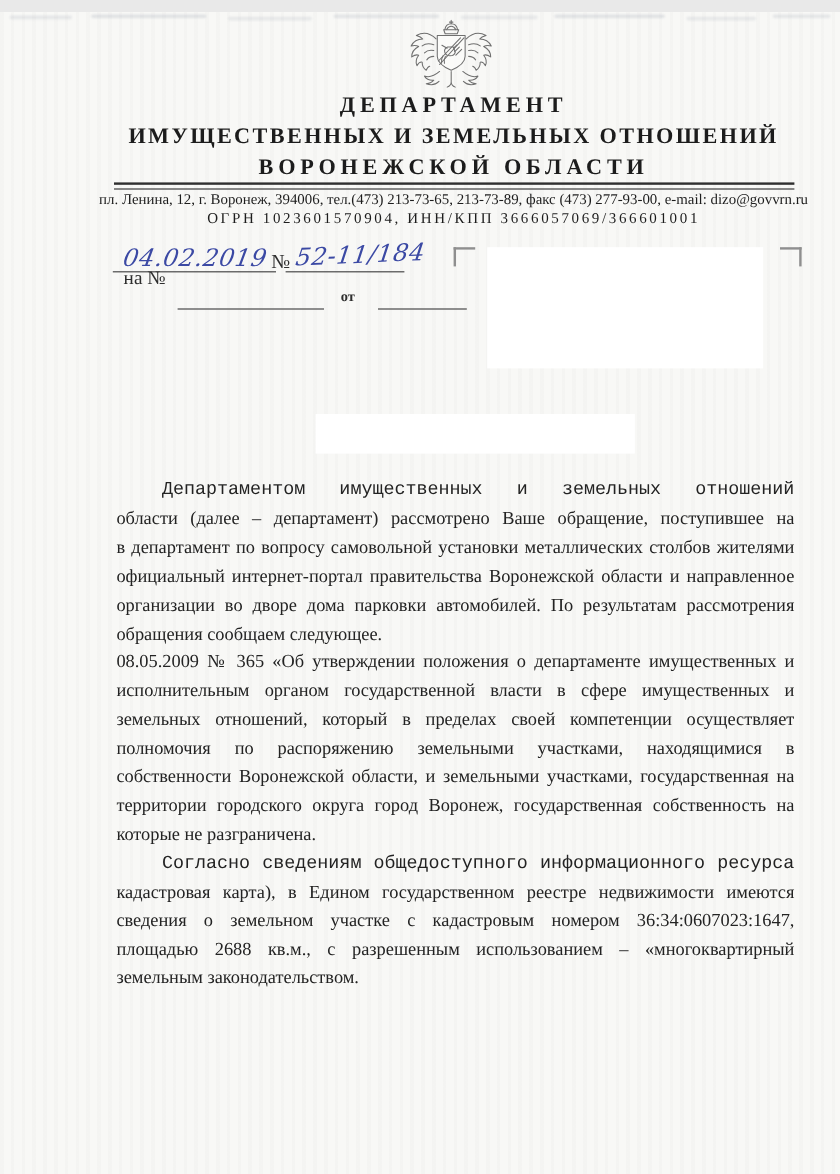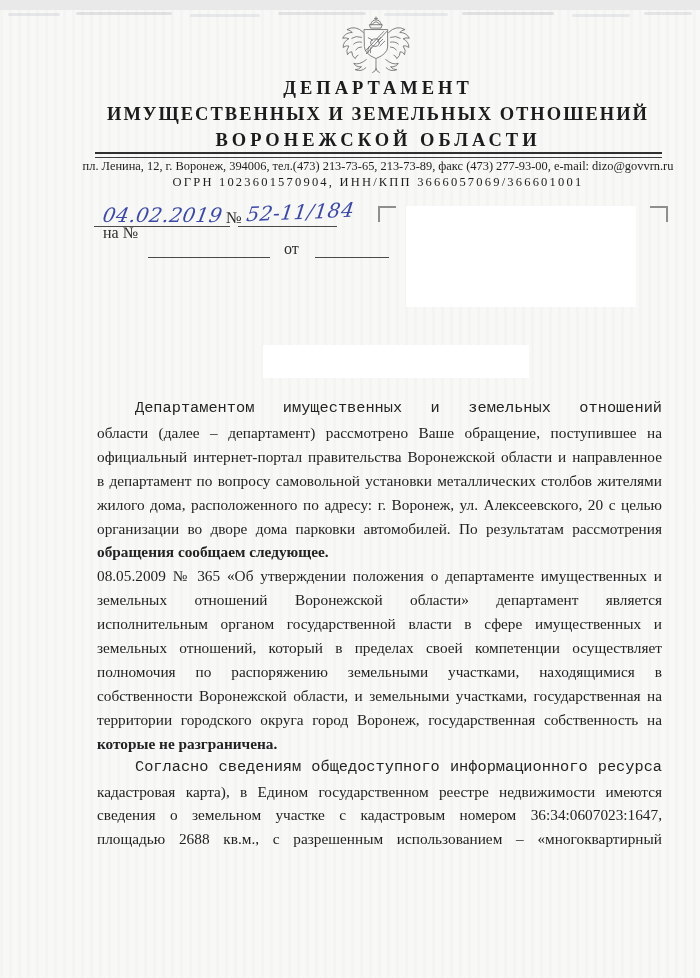--- a/index.html
+++ b/index.html
@@ -32,34 +32,34 @@
     color:#3b49a4; font-size:20px; transform:skewX(-10deg); letter-spacing:0.5px; white-space:nowrap;}
   .hw.date{left:103px; top:193px;}
   .hw.num{left:247px; top:190px; transform:skewX(-10deg) rotate(-2.5deg);}
   .uline{position:absolute; height:1.4px; background:#4a4a4a;}
   .u-date{left:94px;  top:216px; width:136px;}
   .u-num{left:238px; top:216px; width:99px;}
   .u-reply-no{left:148px; top:247px; width:122px;}
   .u-reply-from{left:315px; top:247px; width:74px;}
   .nsign{position:absolute; left:226px; top:198px; font-size:16.5px; color:#2e2e2e;}
   .reply-label{position:absolute; left:103px; top:214px; font-size:16px; color:#2e2e2e;}
-  .reply-from{position:absolute; left:284px; top:230px; font-size:16px; color:#2e2e2e;}
+  .reply-from{position:absolute; left:284px; top:230px; font-size:12px; color:#2e2e2e;font-weight:bold;}
   
   .redact{position:absolute; background:#ffffff;}
   .box1{left:406px; top:196px; width:230px; height:101px;}
   .box2{left:263px; top:335px; width:266px; height:33px;}
   .crop{position:absolute; width:16px; height:14px;}
   .crop-left{left:378px; top:196px; border-left:2.2px solid #8f8f8f; border-top:2.2px solid #8f8f8f;}
   .crop-right{left:650px; top:196px; border-right:2.2px solid #8f8f8f; border-top:2.2px solid #8f8f8f;}
   
   .body{position:absolute; left:97px; top:387px; width:565px; font-size:15.3px; color:#232323;}
   .bline{height:23.91px; line-height:23.91px; text-align:justify; text-align-last:justify;
     overflow:hidden; white-space:normal;}
   .bline.first{padding-left:38px;font-family:Liberation Mono, monospace;}
-  .bline.last{text-align-last:left;font-weight:bold;}
+  .bline.last{text-align-last:left;}
   .bottom-edge{position:absolute; left:0; right:0; bottom:0; height:5px;
     background:linear-gradient(to bottom, rgba(0,0,0,0), rgba(0,0,0,0.10));}
 </style>
 </head>
 <body>
 
 <div class="page">
 
   <div>
     <div class="smudge" style="left:8px;   top:3px; width:52px;  opacity:.55"></div>
@@ -125,38 +125,37 @@
     <span class="reply-label">на №</span>
     <div class="uline u-reply-no"></div>
     <span class="reply-from">от</span>
     <div class="uline u-reply-from"></div>
   </div>
 
   <div class="body">
       <div class="para">
         <div class="bline first">Департаментом имущественных и земельных отношений Воронежской</div>
         <div class="bline">области (далее – департамент) рассмотрено Ваше обращение, поступившее на</div>
+        <div class="bline">в департамент по вопросу самовольной установки металлических столбов жителями</div>
         <div class="bline">официальный интернет-портал правительства Воронежской области и направленное</div>
-        <div class="bline">в департамент по вопросу самовольной установки металлических столбов жителями</div>
-        <div class="bline">жилого дома, расположенного по адресу: г. Воронеж, ул. Алексеевского, 20 с целью</div>
         <div class="bline">организации во дворе дома парковки автомобилей. По результатам рассмотрения</div>
         <div class="bline last">обращения сообщаем следующее.</div>
       </div>
       <div class="para">
         <div class="bline">08.05.2009 № 365 «Об утверждении положения о департаменте имущественных и</div>
-        <div class="bline">земельных отношений Воронежской области» департамент является</div>
         <div class="bline">исполнительным органом государственной власти в сфере имущественных и</div>
         <div class="bline">земельных отношений, который в пределах своей компетенции осуществляет</div>
         <div class="bline">полномочия по распоряжению земельными участками, находящимися в</div>
         <div class="bline">собственности Воронежской области, и земельными участками, государственная на</div>
         <div class="bline">территории городского округа город Воронеж, государственная собственность на</div>
         <div class="bline last">которые не разграничена.</div>
       </div>
       <div class="para">
         <div class="bline first">Согласно сведениям общедоступного информационного ресурса (положения</div>
         <div class="bline">кадастровая карта), в Едином государственном реестре недвижимости имеются</div>
         <div class="bline">сведения о земельном участке с кадастровым номером 36:34:0607023:1647,</div>
         <div class="bline">площадью 2688 кв.м., с разрешенным использованием – «многоквартирный</div>
+        <div class="bline last">земельным законодательством.</div>
       </div>
     </div>
 
   <div class="bottom-edge"></div>
 </div>
 
 </body></html>

